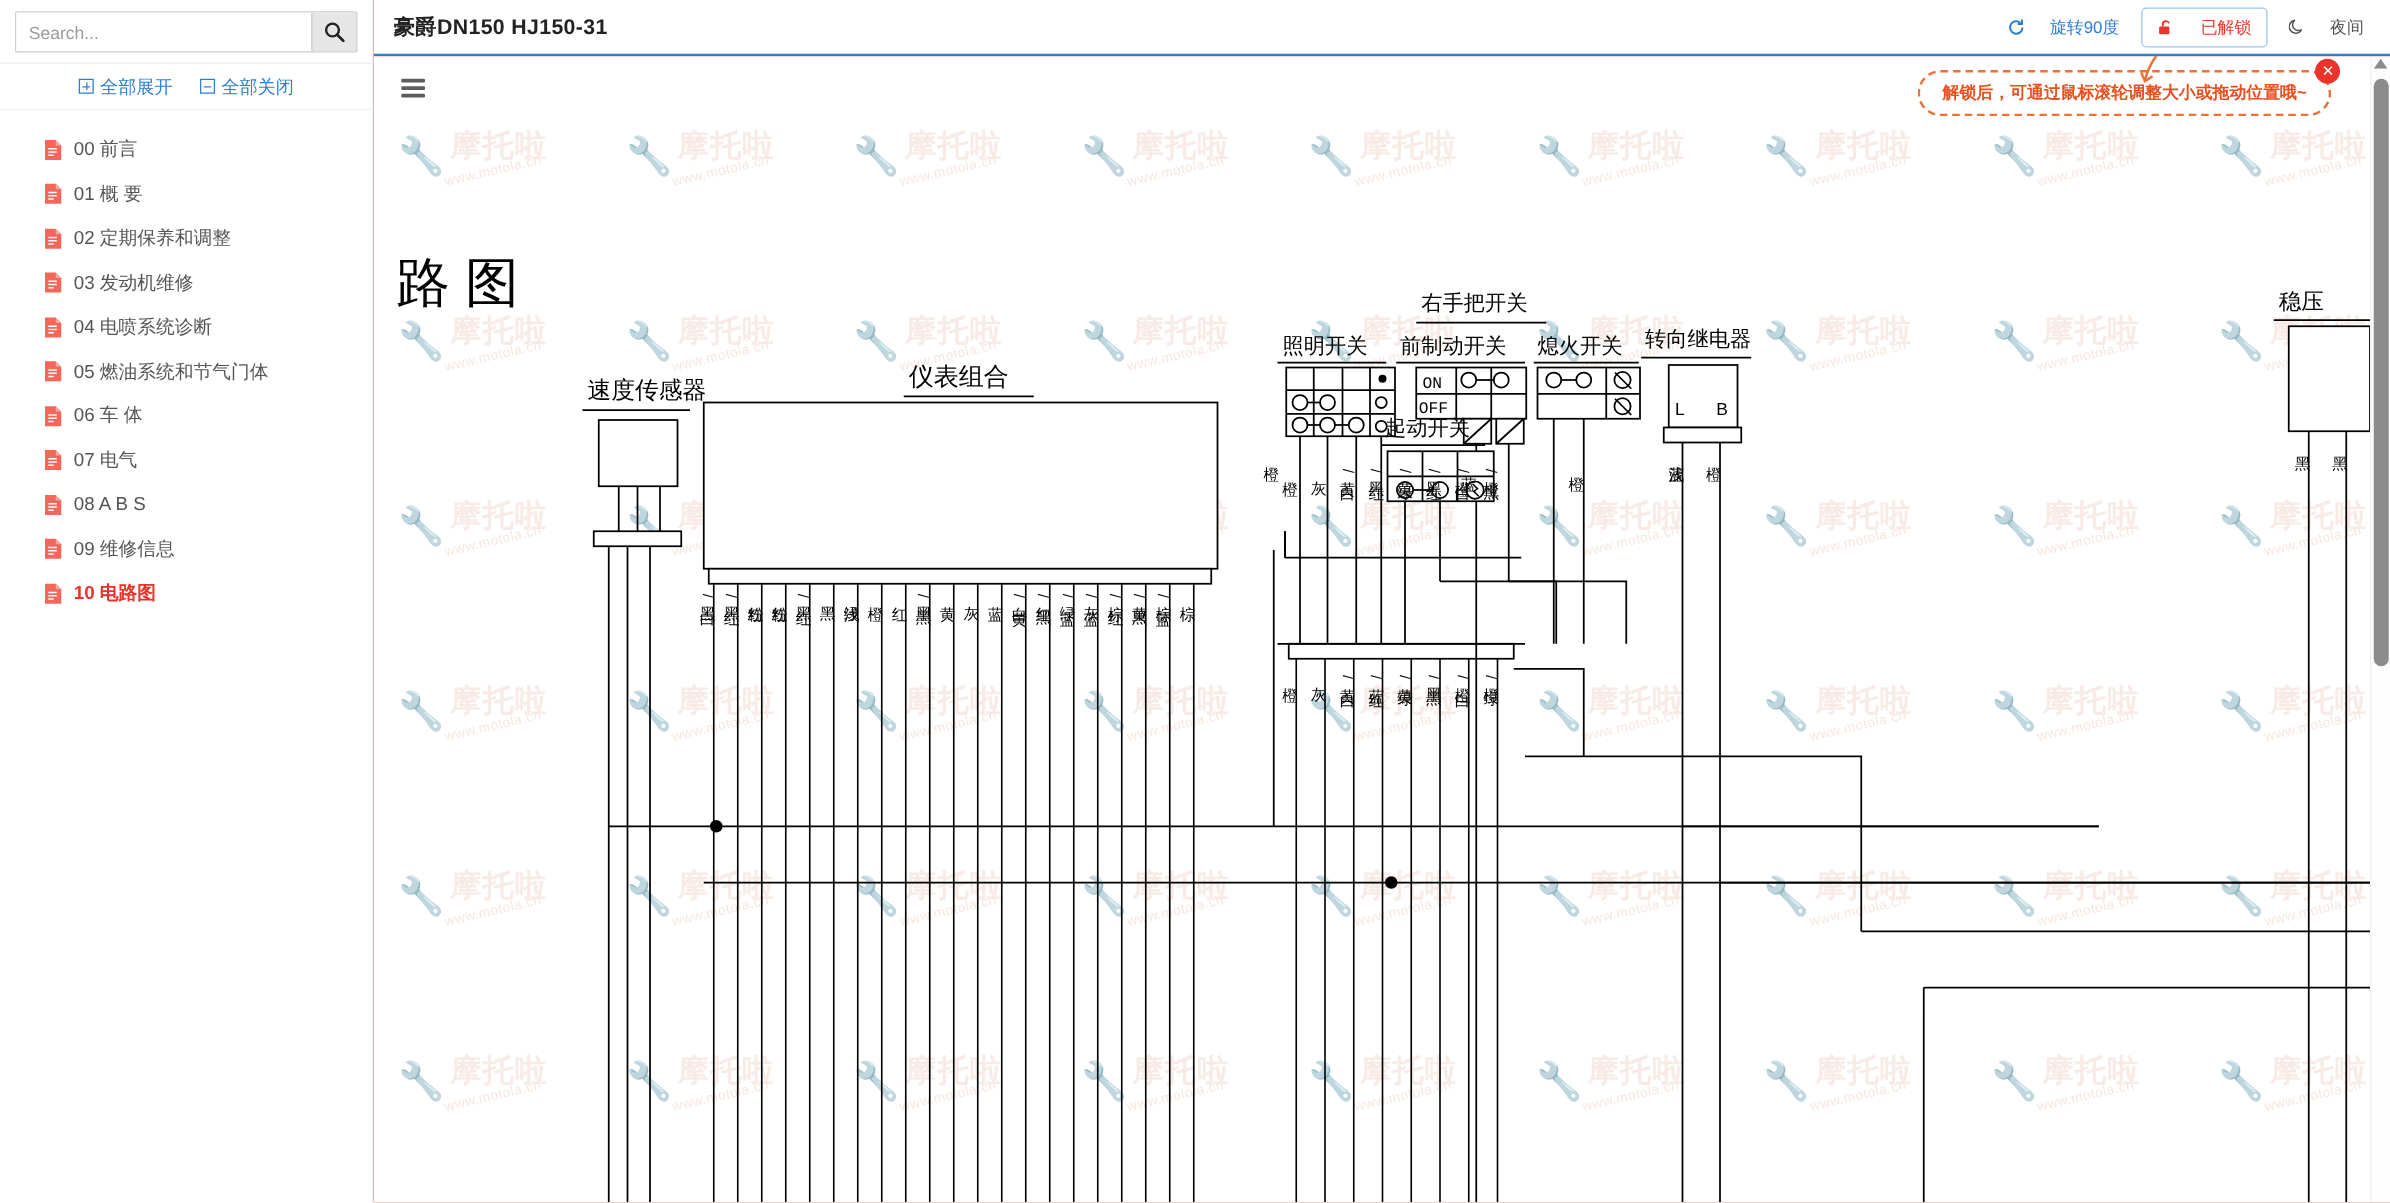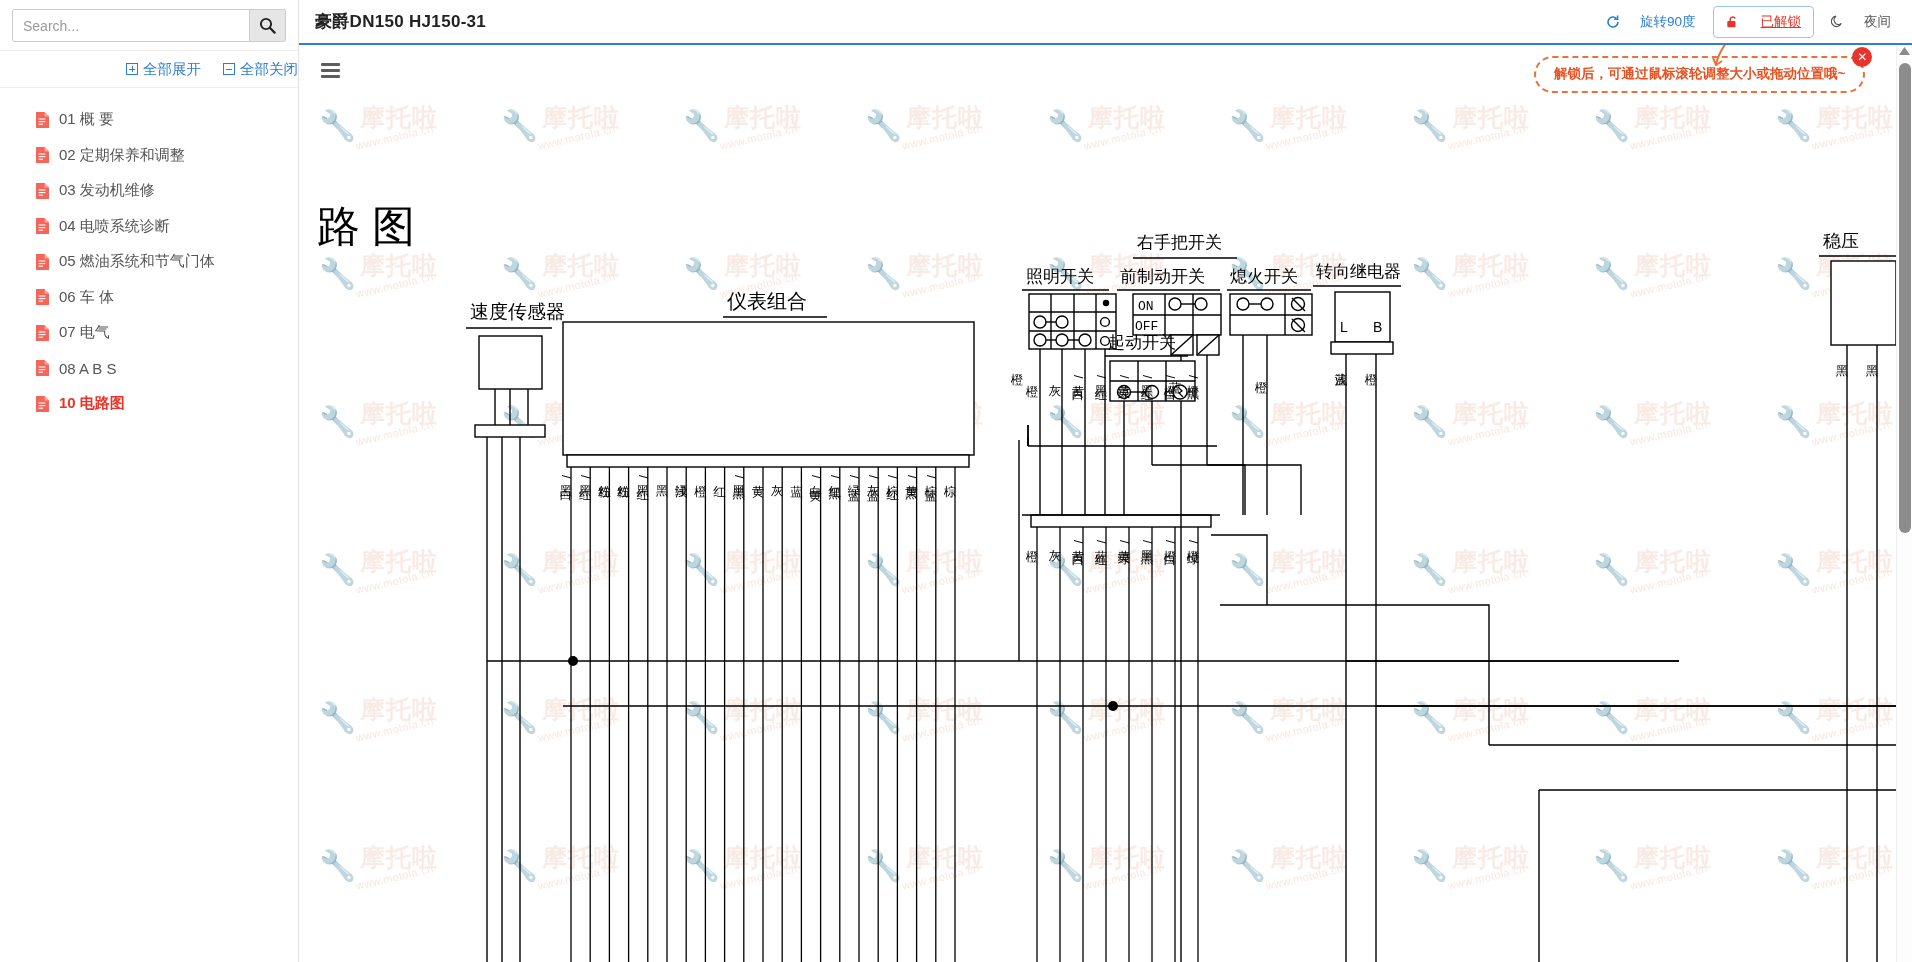--- a/index.html
+++ b/index.html
@@ -45,21 +45,21 @@
   .search-btn {
     flex: 0 0 36px;
     background: #e6e6e6;
     border: none; border-left: 1px solid #cccccc;
     display: flex; align-items: center; justify-content: center;
     cursor: pointer;
   }
   .search-btn svg { display: block; }
 
   .expand-row {
-    display: flex; align-items: center; justify-content: flex-end;
+    display: flex; align-items: center; justify-content: center;
     gap: 22px;
     height: 37px;
     border-bottom: 1px solid #eeeeee;
     font-size: 14.5px;
   }
   .expand-link {
     color: #2b7fd4;
     cursor: pointer;
     display: inline-flex; align-items: center; gap: 5px;
     white-space: nowrap;
@@ -124,21 +124,21 @@
     padding: 4px 6px;
     white-space: nowrap;
     background: none; border: 1px solid transparent;
   }
   .tb-btn.locked {
     color: #e8342a;
     border: 1px solid #9cc3ee;
     border-radius: 4px;
     padding: 6px 12px;
   }
-  .tb-btn.locked .tb-label { text-decoration: underline; }
+  .tb-btn.locked .tb-label { }
   .tb-btn.night { color: #555; }
   .tb-icon { display: inline-flex; align-items: center; }
 
   
   .canvas {
     position: absolute;
     top: 45px; left: 0; right: 16px; bottom: 0;
     overflow: hidden;
     background: #fff;
   }
@@ -260,20 +260,34 @@
             <svg width="15" height="18" viewBox="0 0 15 18">
               <path d="M1 1 h8.6 L14 5.4 V17 H1 Z" fill="#f4655a"></path>
               <path d="M9.6 1 L14 5.4 H9.6 Z" fill="#f9a79f"></path>
               <g stroke="#fff" stroke-width="1.1">
                 <line x1="3.6" y1="8" x2="10.4" y2="8"></line>
                 <line x1="3.6" y1="10.6" x2="10.4" y2="10.6"></line>
                 <line x1="3.6" y1="13.2" x2="8" y2="13.2"></line>
               </g>
             </svg>
           </span>
+          <span>00 前言</span>
+        </div>
+        <div class="tree-item">
+          <span class="doc-icon">
+            <svg width="15" height="18" viewBox="0 0 15 18">
+              <path d="M1 1 h8.6 L14 5.4 V17 H1 Z" fill="#f4655a"></path>
+              <path d="M9.6 1 L14 5.4 H9.6 Z" fill="#f9a79f"></path>
+              <g stroke="#fff" stroke-width="1.1">
+                <line x1="3.6" y1="8" x2="10.4" y2="8"></line>
+                <line x1="3.6" y1="10.6" x2="10.4" y2="10.6"></line>
+                <line x1="3.6" y1="13.2" x2="8" y2="13.2"></line>
+              </g>
+            </svg>
+          </span>
           <span>01 概 要</span>
         </div>
         <div class="tree-item">
           <span class="doc-icon">
             <svg width="15" height="18" viewBox="0 0 15 18">
               <path d="M1 1 h8.6 L14 5.4 V17 H1 Z" fill="#f4655a"></path>
               <path d="M9.6 1 L14 5.4 H9.6 Z" fill="#f9a79f"></path>
               <g stroke="#fff" stroke-width="1.1">
                 <line x1="3.6" y1="8" x2="10.4" y2="8"></line>
                 <line x1="3.6" y1="10.6" x2="10.4" y2="10.6"></line>
@@ -359,20 +373,34 @@
               <path d="M1 1 h8.6 L14 5.4 V17 H1 Z" fill="#f4655a"></path>
               <path d="M9.6 1 L14 5.4 H9.6 Z" fill="#f9a79f"></path>
               <g stroke="#fff" stroke-width="1.1">
                 <line x1="3.6" y1="8" x2="10.4" y2="8"></line>
                 <line x1="3.6" y1="10.6" x2="10.4" y2="10.6"></line>
                 <line x1="3.6" y1="13.2" x2="8" y2="13.2"></line>
               </g>
             </svg>
           </span>
           <span>08 A B S</span>
+        </div>
+        <div class="tree-item">
+          <span class="doc-icon">
+            <svg width="15" height="18" viewBox="0 0 15 18">
+              <path d="M1 1 h8.6 L14 5.4 V17 H1 Z" fill="#f4655a"></path>
+              <path d="M9.6 1 L14 5.4 H9.6 Z" fill="#f9a79f"></path>
+              <g stroke="#fff" stroke-width="1.1">
+                <line x1="3.6" y1="8" x2="10.4" y2="8"></line>
+                <line x1="3.6" y1="10.6" x2="10.4" y2="10.6"></line>
+                <line x1="3.6" y1="13.2" x2="8" y2="13.2"></line>
+              </g>
+            </svg>
+          </span>
+          <span>09 维修信息</span>
         </div>
         <div class="tree-item active">
           <span class="doc-icon">
             <svg width="15" height="18" viewBox="0 0 15 18">
               <path d="M1 1 h8.6 L14 5.4 V17 H1 Z" fill="#f4655a"></path>
               <path d="M9.6 1 L14 5.4 H9.6 Z" fill="#f9a79f"></path>
               <g stroke="#fff" stroke-width="1.1">
                 <line x1="3.6" y1="8" x2="10.4" y2="8"></line>
                 <line x1="3.6" y1="10.6" x2="10.4" y2="10.6"></line>
                 <line x1="3.6" y1="13.2" x2="8" y2="13.2"></line>

